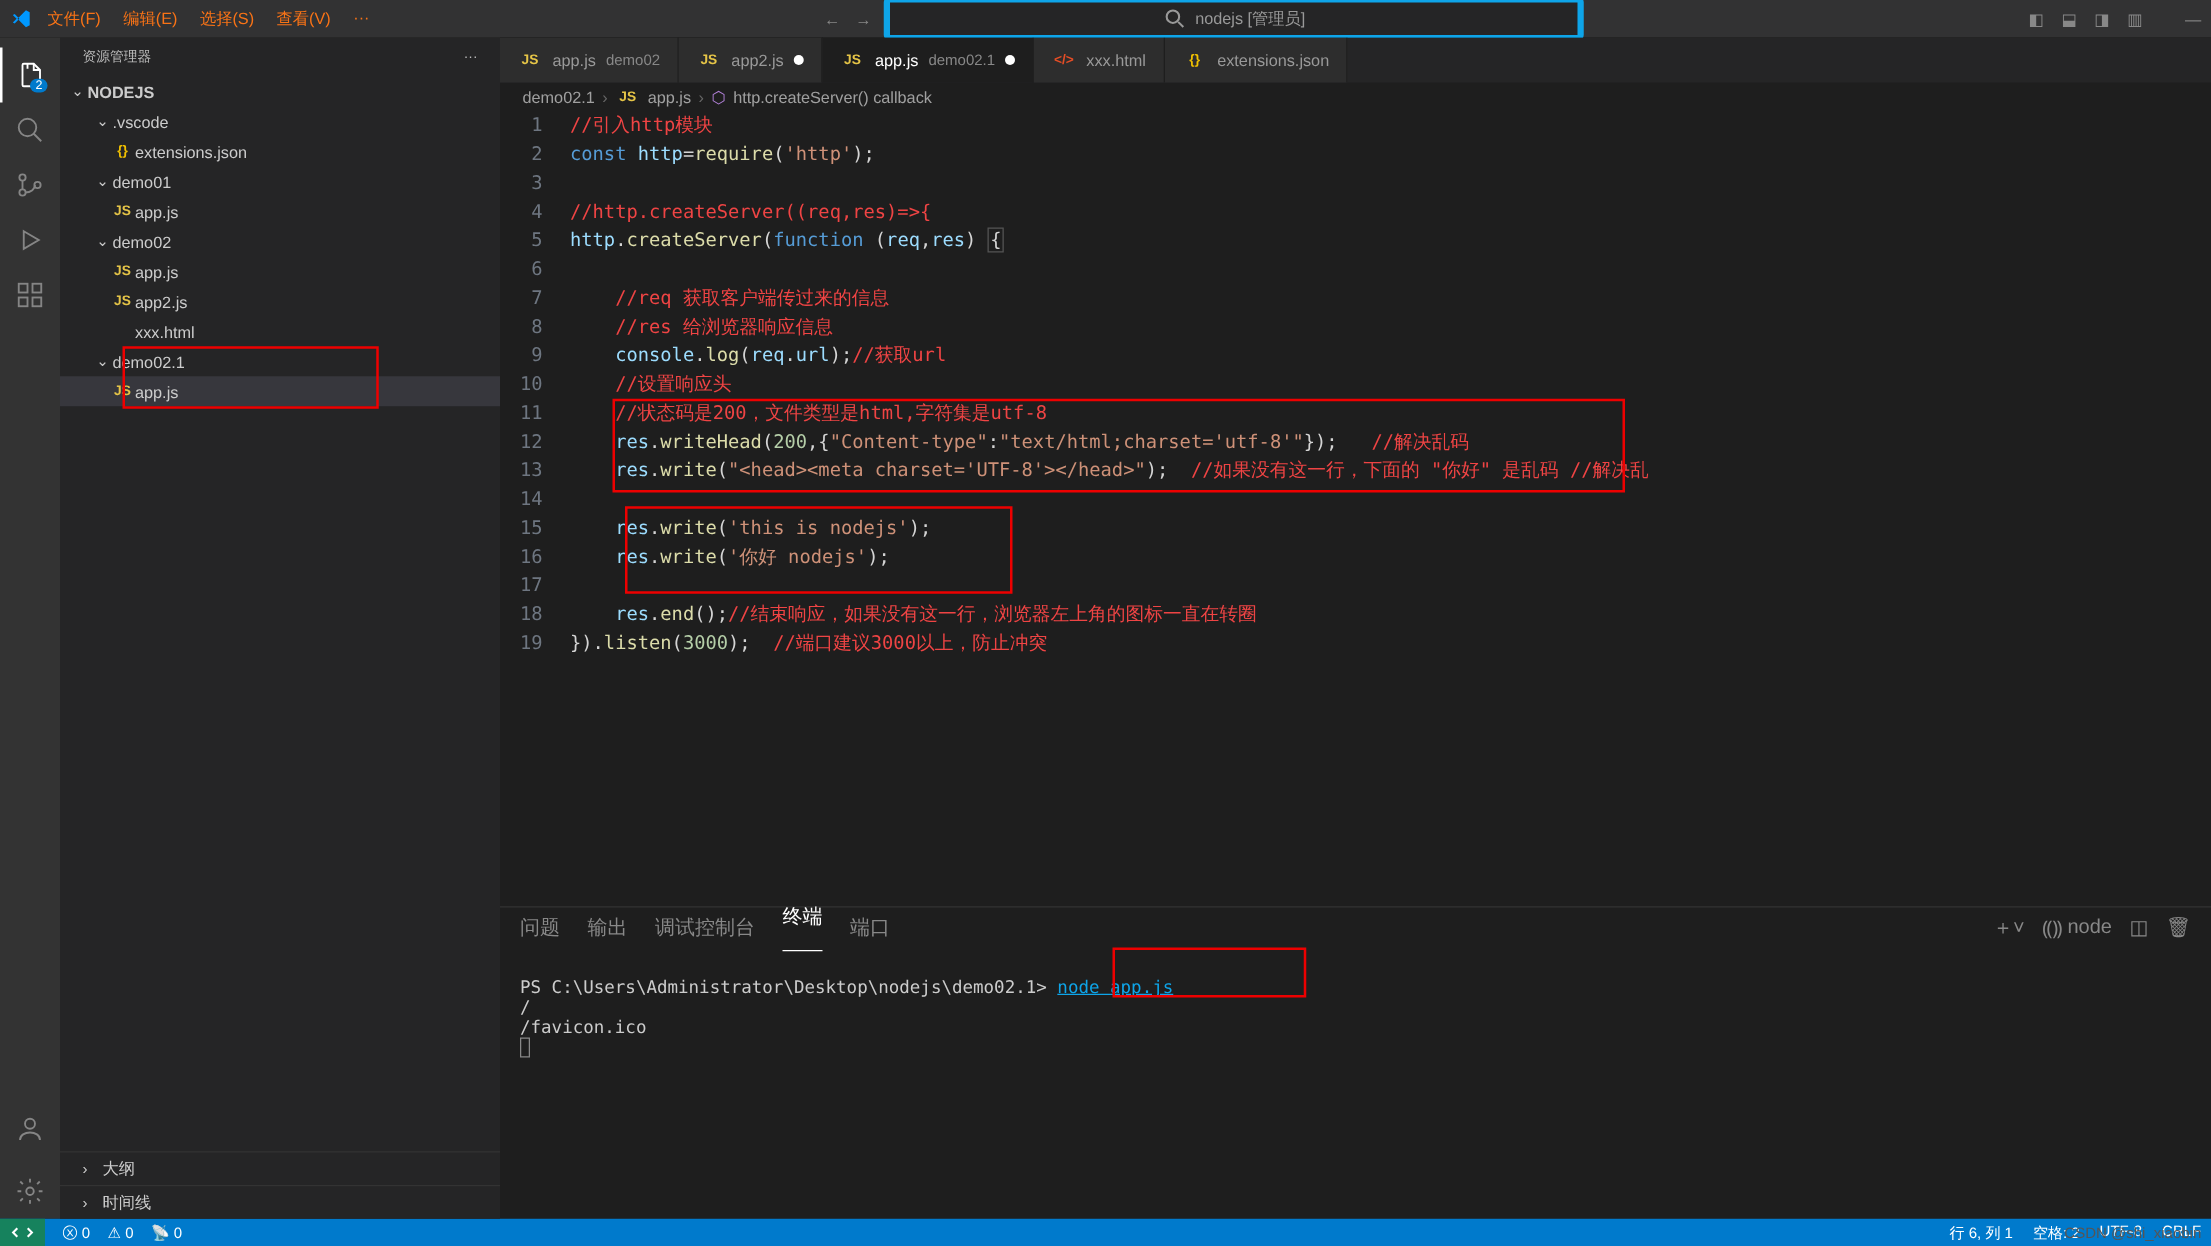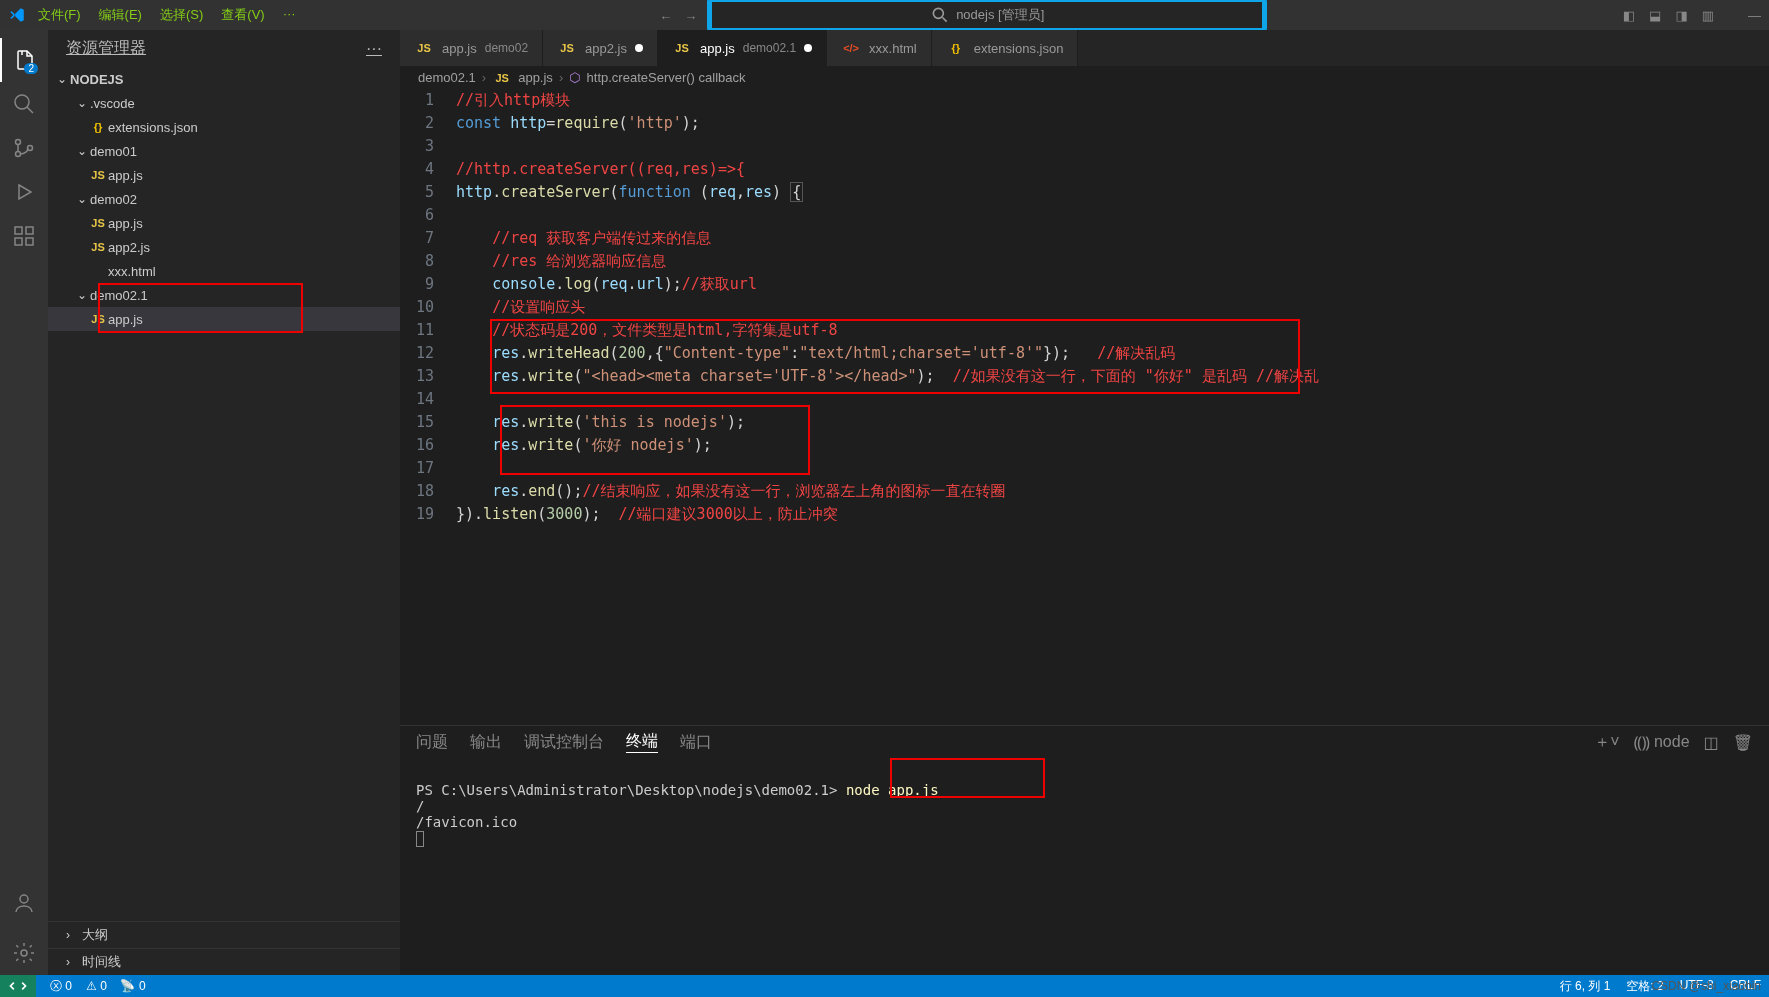--- a/index.html
+++ b/index.html
@@ -1,32 +1,32 @@
 <!DOCTYPE html>
 <html><head>
 <meta charset="utf-8">
 <style>
 * { margin: 0; padding: 0; box-sizing: border-box; }
 body { font-family: "Segoe UI", "Microsoft YaHei", sans-serif; background: #1e1e1e; color: #ccc; font-size: 13px; overflow: hidden; height: 100vh; display: flex; flex-direction: column; }
 .titlebar { height: 30px; background: #323233; display: flex; align-items: center; padding: 0 8px; gap: 4px; }
 .logo { width: 18px; height: 18px; display: flex; align-items: center; justify-content: center; color: #0098ff; }
 .menu { display: flex; gap: 2px; }
-.menu-item { padding: 4px 8px; cursor: pointer; color: #84cc16; }
+.menu-item { padding: 4px 8px; cursor: pointer; color: #f97316; }
 .title-center { flex: 1; display: flex; justify-content: center; align-items: center; gap: 10px; }
 .nav-arrows { display: flex; gap: 12px; color: #888; }
 .search-box { background: #252526; border: 5px solid #0ea5e9; border-radius: 5px; padding: 3px 10px; width: 560px; text-align: center; color: #999; display: flex; align-items: center; justify-content: center; gap: 6px; }
 .title-icons { display: flex; gap: 14px; color: #888; }
 .main { flex: 1; display: flex; overflow: hidden; }
 .activity { width: 48px; background: #333333; display: flex; flex-direction: column; align-items: center; padding-top: 8px; }
 .activity .act { width: 48px; height: 44px; display: flex; align-items: center; justify-content: center; color: #858585; position: relative; cursor: pointer; }
 .activity .act.active { color: #fff; border-left: 2px solid #fff; }
 .activity .badge { position: absolute; bottom: 8px; right: 10px; background: #007acc; color: #fff; border-radius: 10px; font-size: 10px; padding: 0 4px; }
 .activity .bottom { margin-top: auto; margin-bottom: 6px; }
 .sidebar { width: 352px; background: #252526; display: flex; flex-direction: column; }
-.side-title { padding: 8px 18px; color: #bbb; font-size: 16px; display: flex; justify-content: space-between; align-items: center; text-decoration: underline; }
+.side-title { padding: 8px 18px; color: #bbb; font-size: 11px; display: flex; justify-content: space-between; align-items: center; }
 .tree { flex: 1; overflow: auto; font-size: 13px; }
 .tree-row { display: flex; align-items: center; height: 24px; padding-left: 0; cursor: pointer; }
 .tree-row.selected { background: #37373d; }
 .chev { width: 16px; text-align: center; color: #ccc; font-size: 12px; }
 .ficon { width: 20px; text-align: center; font-size: 11px; font-weight: bold; }
 .ficon.js { color: #e6c547; }
 .ficon.json { color: #f0c000; }
 .ficon.html { color: #e44d26; }
 .outline-row { padding: 4px 12px; border-top: 1px solid #333; color: #ccc; display: flex; align-items: center; gap: 6px; }
 .hlbox { border: 2px solid #e00; position: absolute; pointer-events: none; }
@@ -44,24 +44,24 @@
 .tok-comment { color: #ef4444; }
 .tok-keyword { color: #569cd6; }
 .tok-var { color: #9cdcfe; }
 .tok-func { color: #dcdcaa; }
 .tok-string { color: #ce9178; }
 .tok-num { color: #b5cea8; }
 .cursor-box { display: inline-block; border: 1px solid #888; width: 8px; height: 16px; vertical-align: middle; }
 .panel { height: 250px; background: #1e1e1e; border-top: 1px solid #333; display: flex; flex-direction: column; }
 .panel-tabs { display: flex; padding: 0 16px; height: 32px; align-items: center; gap: 22px; font-size: 16px; color: #888; position: relative; }
 .panel-tabs .pt { cursor: pointer; }
-.panel-tabs .pt.active { color: #fff; border-bottom: 1px solid #fff; padding-bottom: 0; }
+.panel-tabs .pt.active { color: #fff; border-bottom: 1px solid #fff; padding-bottom: 16px; }
 .panel-right { margin-left: auto; display: flex; gap: 14px; align-items: center; }
 .term { flex: 1; padding: 8px 16px; font-family: Consolas, monospace; font-size: 14px; color: #ccc; white-space: pre; position: relative; }
-.term .cmd { color: #fef9c3; }
+.term .cmd { color: #0ea5e9; text-decoration: underline; }
 .statusbar { height: 22px; background: #007acc; display: flex; align-items: center; color: #fff; font-size: 12px; padding: 0 8px; gap: 14px; }
 .statusbar .rb { margin-left: auto; display: flex; gap: 16px; }
 .statusbar .remote { background: #16825d; height: 22px; display: flex; align-items: center; padding: 0 8px; margin-left: -8px; }
 svg { width: 20px; height: 20px; }
 .activity svg { width: 24px; height: 24px; }
 .watermark { position: absolute; bottom: 4px; right: 8px; color: #555; font-size: 12px; margin-top: 40px; }
 </style>
 </head>
 <body>
 

